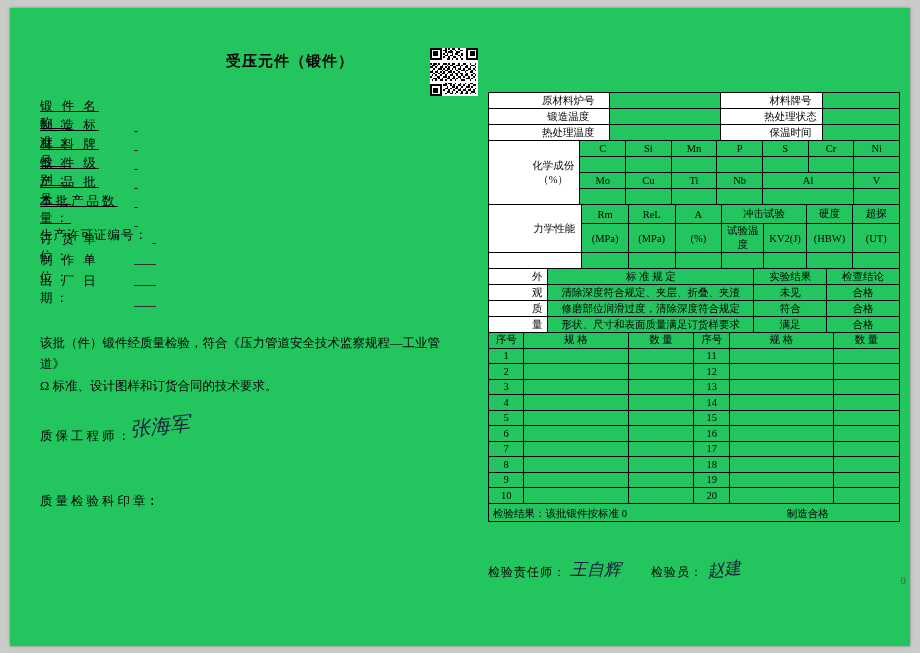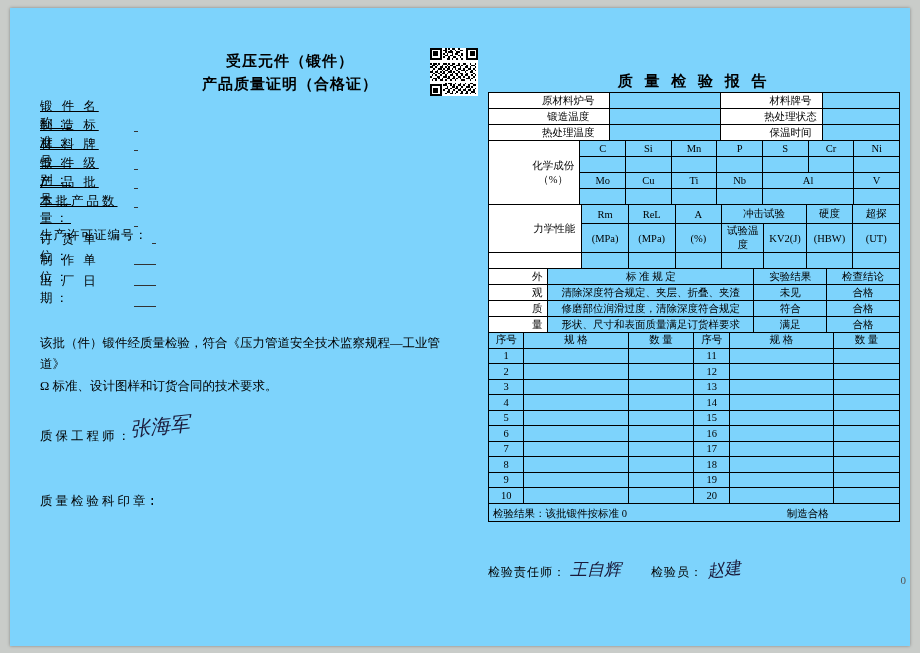--- a/index.html
+++ b/index.html
@@ -4,21 +4,21 @@
 <style>
   html,body{margin:0;padding:0;}
   body{
     width:920px;height:653px;
     background:#c9ccc9;
     font-family:"Liberation Serif", serif;
     overflow:hidden;
   }
   #sheet{
     position:absolute;left:10px;top:8px;width:900px;height:638px;
-    background:#7dd3fc;
+    background:#22c55e;
     box-shadow:0 0 3px rgba(0,0,0,.35);
   }
 
   
   #left{position:absolute;left:0;top:0;width:470px;height:638px;}
   .title-block{position:absolute;left:150px;top:42px;width:260px;text-align:center;line-height:1.55;}
   .title-block div{font-size:15px;font-weight:bold;letter-spacing:1px;}
 
   #qr{position:absolute;left:420px;top:40px;width:48px;height:48px;}
 
@@ -61,21 +61,20 @@
 </style>
 </head>
 <body>
 
 <div id="sheet">
 
   <div id="left">
 
     <div class="title-block">
       <div>受压元件（锻件）</div>
-      <div>产品质量证明（合格证）</div>
     </div>
 
     <svg id="qr" viewBox="0 0 29 29" shape-rendering="crispEdges">
       <rect width="29" height="29" fill="#fff"></rect>
       <g fill="#000">
         <rect x="0" y="0" width="7" height="7"></rect>
           <rect x="1" y="1" width="5" height="5" fill="#fff"></rect>
           <rect x="2" y="2" width="3" height="3"></rect>
         <rect x="22" y="0" width="7" height="7"></rect>
           <rect x="23" y="1" width="5" height="5" fill="#fff"></rect>
@@ -314,21 +313,20 @@
       <div>该批（件）锻件经质量检验，符合《压力管道安全技术监察规程—工业管道》</div>
       <div class="l2">Ω 标准、设计图样和订货合同的技术要求。</div>
     </div>
 
     <div class="sig1">质保工程师：</div>
     <div class="sig1-line">张海军</div>
     <div class="sig2">质量检验科印章:</div>
   </div>
 
   <div id="right">
-    <div class="rtitle">质 量 检 验 报 告</div>
 
     <table>
       <tbody>
           <tr>
         <td class="lbl" style="width:26%">原材料炉号</td>
         <td style="width:32%"></td>
         <td class="lbl" style="width:20%">材料牌号</td>
         <td style="width:22%"></td>
       </tr>
       <tr>

